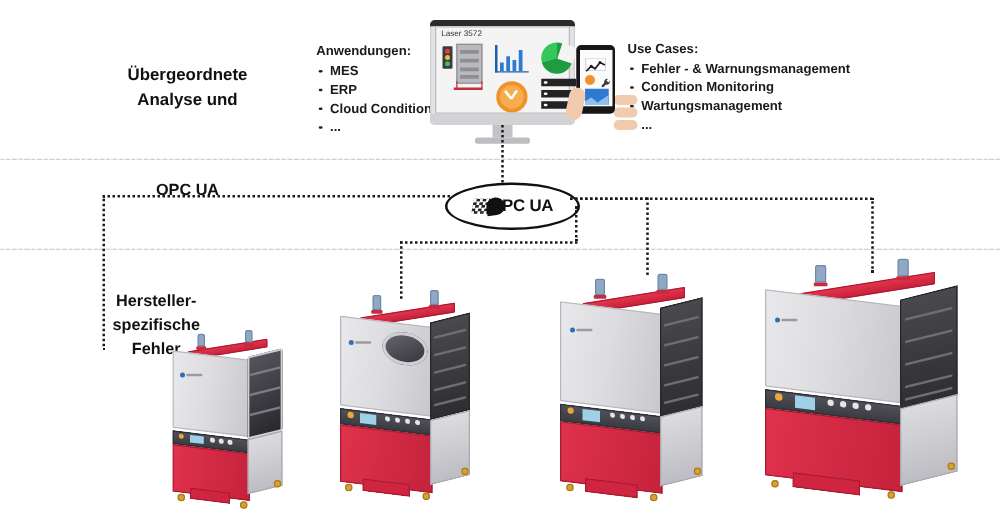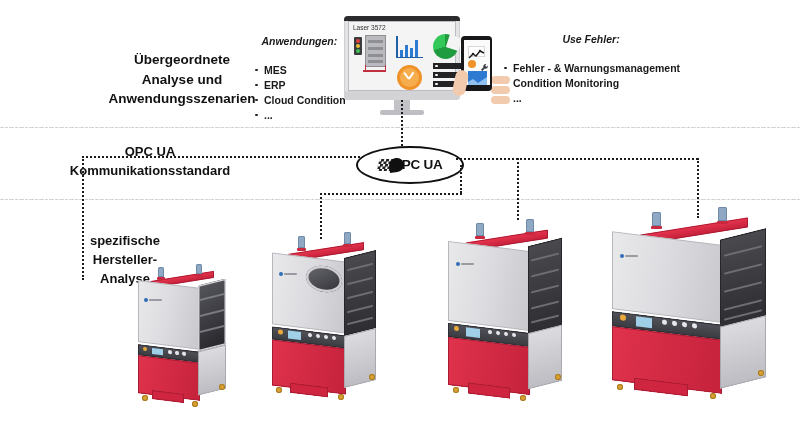--- a/index.html
+++ b/index.html
@@ -11,27 +11,27 @@
   .divider{position:absolute;left:0;width:800px;height:0;
     border-top:1px dashed #c9c9cf;}
   .divider::after{content:"";position:absolute;left:0;top:-1px;width:800px;height:0;
     border-top:1px dotted #d8d8de;}
   #divider-1{top:127px;}
   #divider-2{top:199px;}
 
   
   .band-label{position:absolute;text-align:center;font-weight:bold;
     line-height:1.45;color:#111;}
-  #label-top{left:0;width:300px;top:50px;font-size:13.5px;padding-left:32px;}
+  #label-top{left:0;width:300px;top:50px;font-size:13.5px;}
   #label-mid{left:0;width:300px;top:143px;font-size:13px;}
   #label-bot{left:0;width:250px;top:232px;font-size:13px;}
 
   
   .list{position:absolute;font-size:10.5px;font-weight:bold;line-height:1.42;}
-  .list .head{font-style:italic;font-weight:bold;margin-bottom:14px;text-align:center;}
+  .list .head{font-weight:bold;margin-bottom:1px;}
   .list ul{margin:0;padding:0;list-style:none;}
   .list li{position:relative;padding-left:11px;white-space:nowrap;}
   .list li::before{content:"";position:absolute;left:2px;top:6px;
     width:2.5px;height:2.5px;background:#222;border-radius:50%;}
   #list-anwendungen{left:253px;top:34px;}
   #list-usecases{left:502px;top:32px;}
 
   
   #monitor{position:absolute;left:344px;top:16px;width:116px;height:84px;}
   .mon-bezel{position:absolute;inset:0;background:#e3e3e5;border-radius:4px;
@@ -162,49 +162,48 @@
 <body>
 
 <div class="stage">
 
   <div class="divider" id="divider-1"></div>
   <div class="divider" id="divider-2"></div>
 
   <div class="band-label" id="label-top">
     <div>Übergeordnete</div>
     <div>Analyse und</div>
-    <div>Anwendungsszenarien</div>
   </div>
 
   <div class="band-label" id="label-mid">
     <div>OPC UA</div>
-    <div>Kommunikationsstandard</div>
   </div>
 
   <div class="band-label" id="label-bot">
+    <div>Hersteller-</div>
     <div>spezifische</div>
-    <div>Hersteller-</div>
-    <div>Analyse</div>
+    <div>Fehler</div>
   </div>
 
   <div class="list" id="list-anwendungen">
     <div class="head">Anwendungen:</div>
     <ul>
       <li>MES</li>
       <li>ERP</li>
       <li>Cloud Condition</li>
       <li>...</li>
     </ul>
   </div>
 
   <div class="list" id="list-usecases">
-    <div class="head">Use Fehler:</div>
+    <div class="head">Use Cases:</div>
     <ul>
       <li>Fehler - &amp; Warnungsmanagement</li>
       <li>Condition Monitoring</li>
+      <li>Wartungsmanagement</li>
       <li>...</li>
     </ul>
   </div>
 
   <div id="monitor">
     <div class="mon-bezel"></div>
     <div class="mon-top"></div>
     <div class="mon-screen">
       <div class="screen-title">Laser 3572</div>
 

